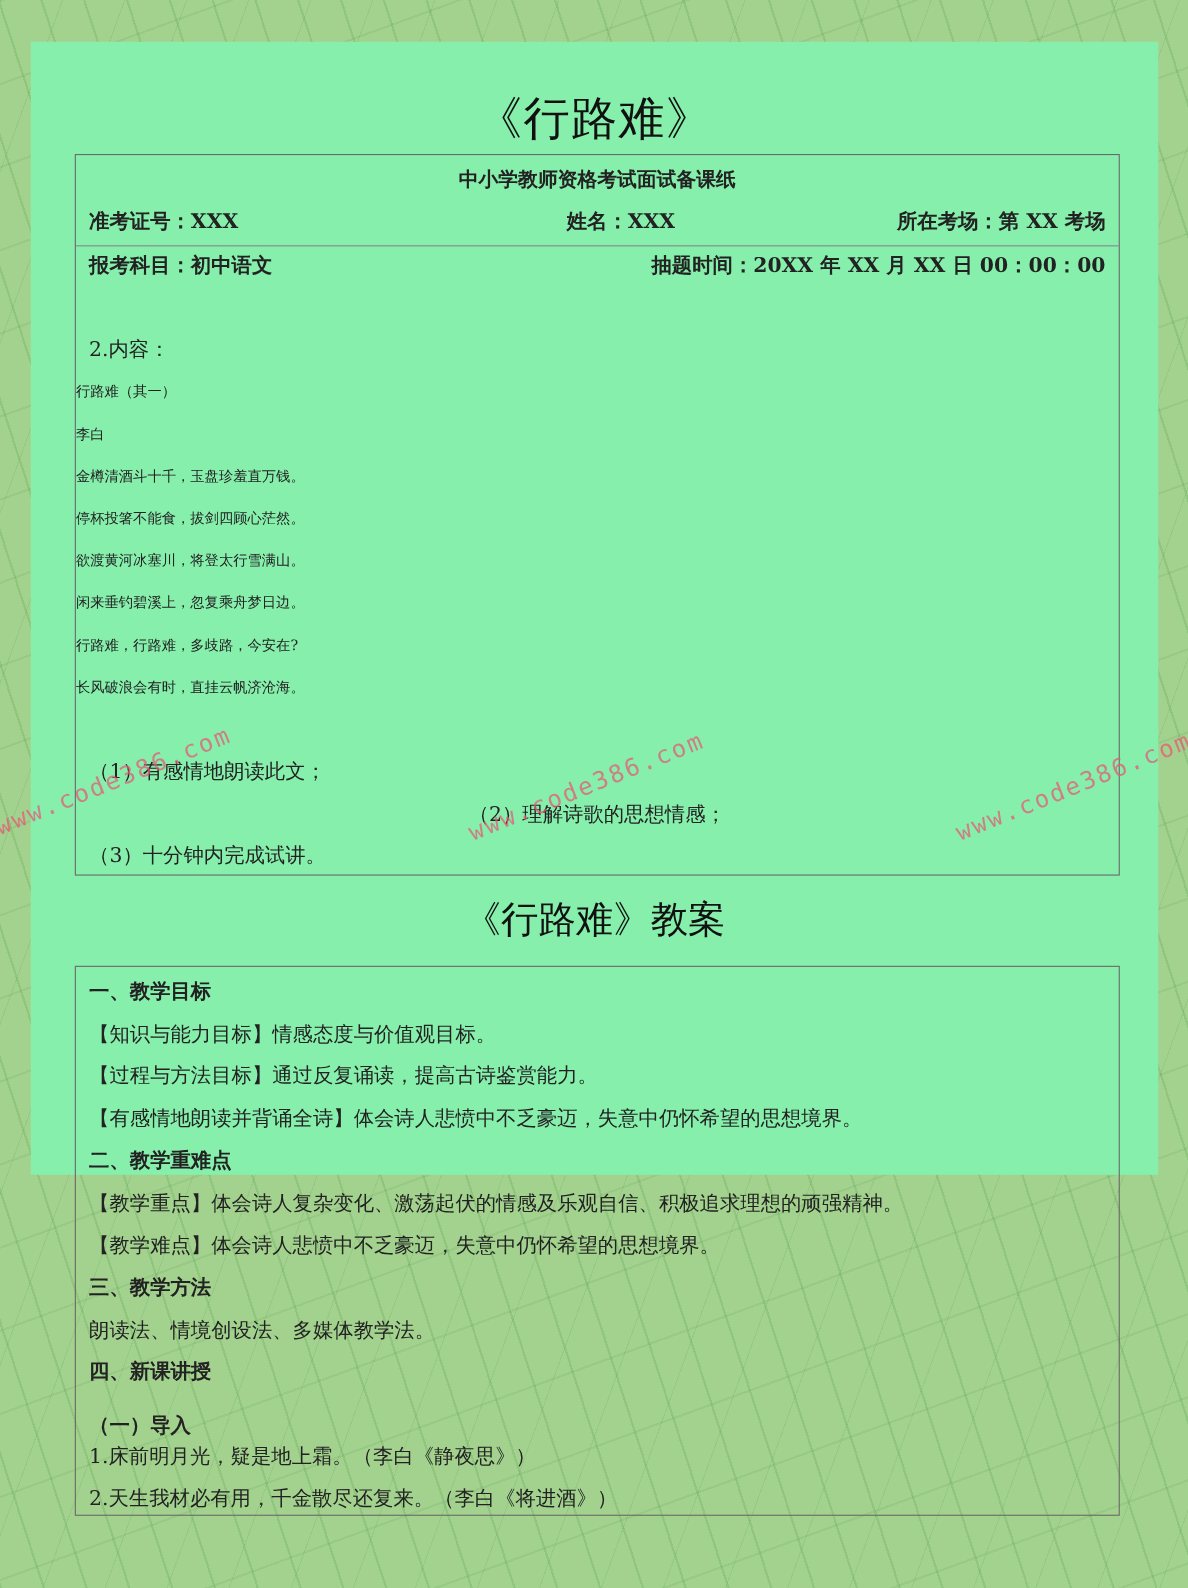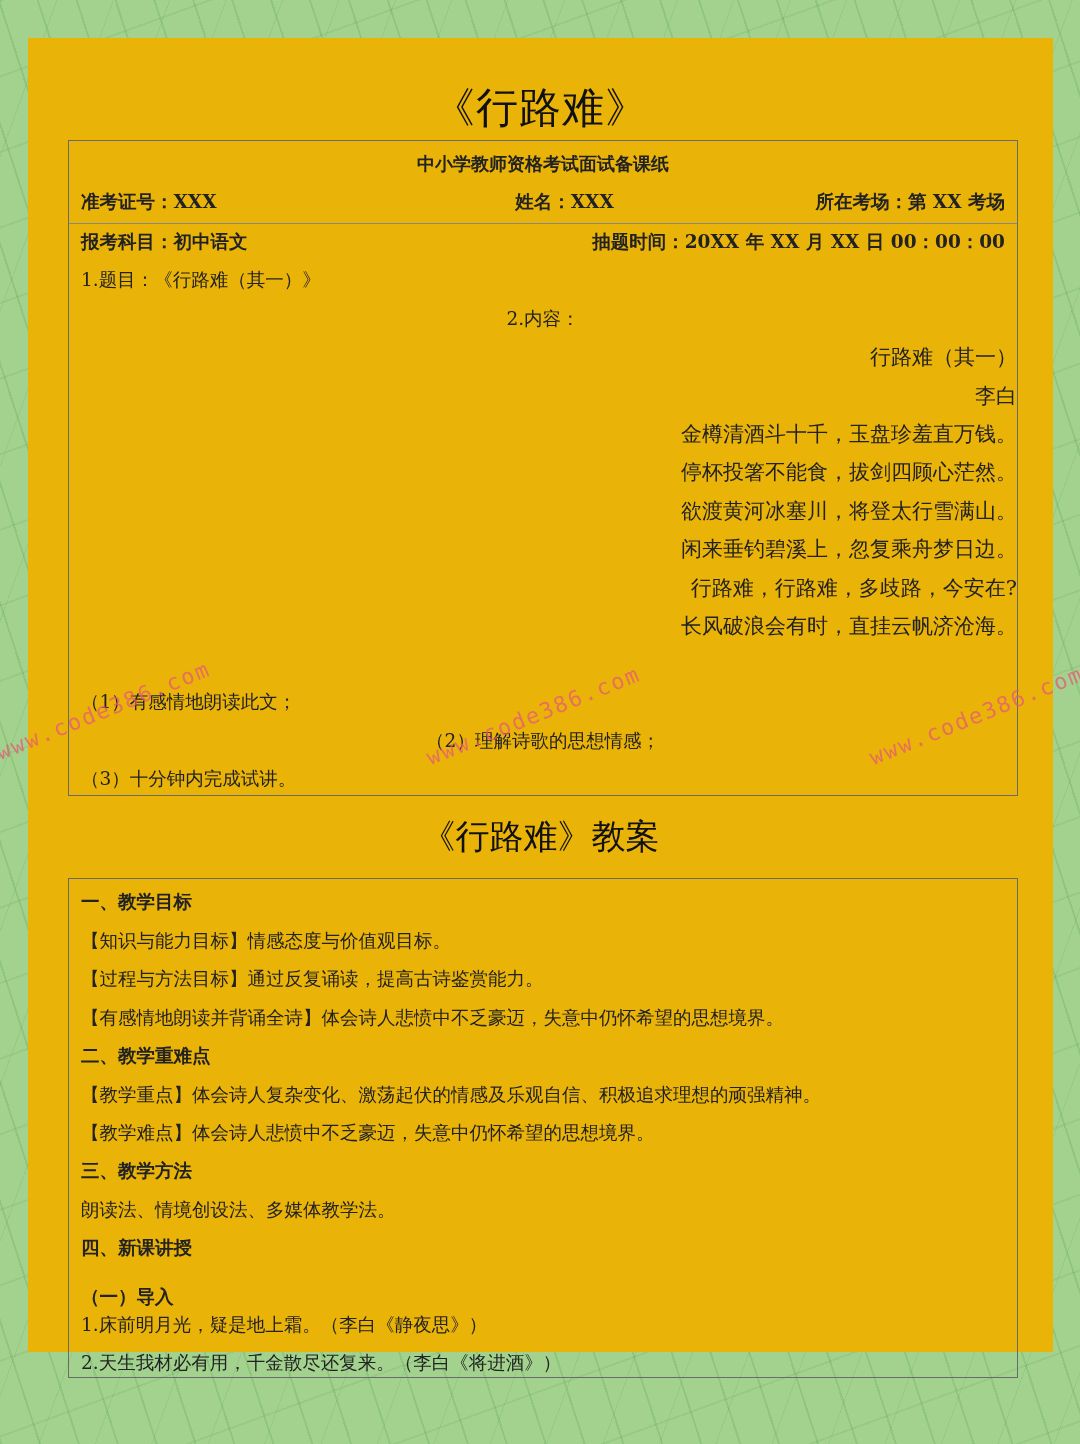--- a/index.html
+++ b/index.html
@@ -11,22 +11,22 @@
   }
   .texture {
     position: absolute; inset: 0;
     background:
       repeating-linear-gradient(72deg, rgba(60,140,50,0.18) 0 2px, transparent 2px 37px),
       repeating-linear-gradient(110deg, rgba(70,150,60,0.14) 0 1px, transparent 1px 53px),
       repeating-linear-gradient(160deg, rgba(50,130,45,0.10) 0 2px, transparent 2px 71px),
       #a3d28f;
   }
   .paper {
-    position: absolute; left: 28px; top: 38px; width: 1025px; height: 1314px;
-    background: #eab308;
+    position: absolute; left: 28px; top: 38px; width: 1025px; height: 1030px;
+    background: #86efac;
   }
   .title {
     position: absolute; left: 0; right: 0; top: 44px; text-align: center;
     font-size: 42px; line-height: 52px; color: #111; letter-spacing: 1px;
     font-family: "DejaVu Sans", "Liberation Sans", sans-serif;
   }
   .box {
     position: absolute; left: 40px; width: 950px;
     border: 1.5px solid #6a6a6a; box-sizing: border-box;
   }
@@ -34,21 +34,21 @@
   .box2 { top: 840px; height: 500px; }
   .line {
     position: absolute; left: 12px; right: 12px; font-size: 18.5px;
     line-height: 26px; white-space: nowrap;
   }
   .bold { font-weight: bold; gap: 16px; }
   .center { text-align: center; }
   .row3 { display: flex; justify-content: space-between; }
   .hdr-title { font-weight: bold; font-size: 18px; }
   .hsep { position: absolute; left: 0; right: 0; border-top: 1.2px solid #888; }
-  .poem { position: absolute; left: 0; right: 0; text-align: right; font-size: 21px; line-height: 26px; }
+  .poem { position: absolute; left: 0; right: 0; text-align: left; font-size: 13px; line-height: 26px; }
   .subtitle {
     position: absolute; left: 0; right: 0; top: 776px; text-align: center;
     font-size: 34px; line-height: 44px; color: #111;
     font-family: "DejaVu Sans", "Liberation Sans", sans-serif;
   }
   .wm {
     position: absolute; color: rgba(230,90,120,0.75); font-size: 22px;
     font-family: "DejaVu Sans Mono", "Liberation Mono", monospace;
     transform: rotate(-22deg); transform-origin: left bottom; white-space: nowrap;
     letter-spacing: 2px;
@@ -67,22 +67,21 @@
     <div class="line row3 bold" style="top:48px;">
       <span>准考证号：XXX</span>
       <span style="margin-left:97px;">姓名：XXX</span>
       <span>所在考场：第 XX 考场</span>
     </div>
     <div class="hsep" style="top:82px;"></div>
     <div class="line row3 bold" style="top:88px;">
       <span>报考科目：初中语文</span>
       <span>抽题时间：20XX 年 XX 月 XX 日 00：00：00</span>
     </div>
-    <div class="line" style="top:126px;">1.题目：《行路难（其一）》</div>
-    <div class="line" style="top:165px;text-align:center;">2.内容：</div>
+    <div class="line" style="top:165px;">2.内容：</div>
 
     <div class="poem" style="top:203px;">行路难（其一）</div>
     <div class="poem" style="top:242px;">李白</div>
     <div class="poem" style="top:280px;">金樽清酒斗十千，玉盘珍羞直万钱。</div>
     <div class="poem" style="top:318px;">停杯投箸不能食，拔剑四顾心茫然。</div>
     <div class="poem" style="top:357px;">欲渡黄河冰塞川，将登太行雪满山。</div>
     <div class="poem" style="top:395px;">闲来垂钓碧溪上，忽复乘舟梦日边。</div>
     <div class="poem" style="top:434px;">行路难，行路难，多歧路，今安在?</div>
     <div class="poem" style="top:472px;">长风破浪会有时，直挂云帆济沧海。</div>
 

